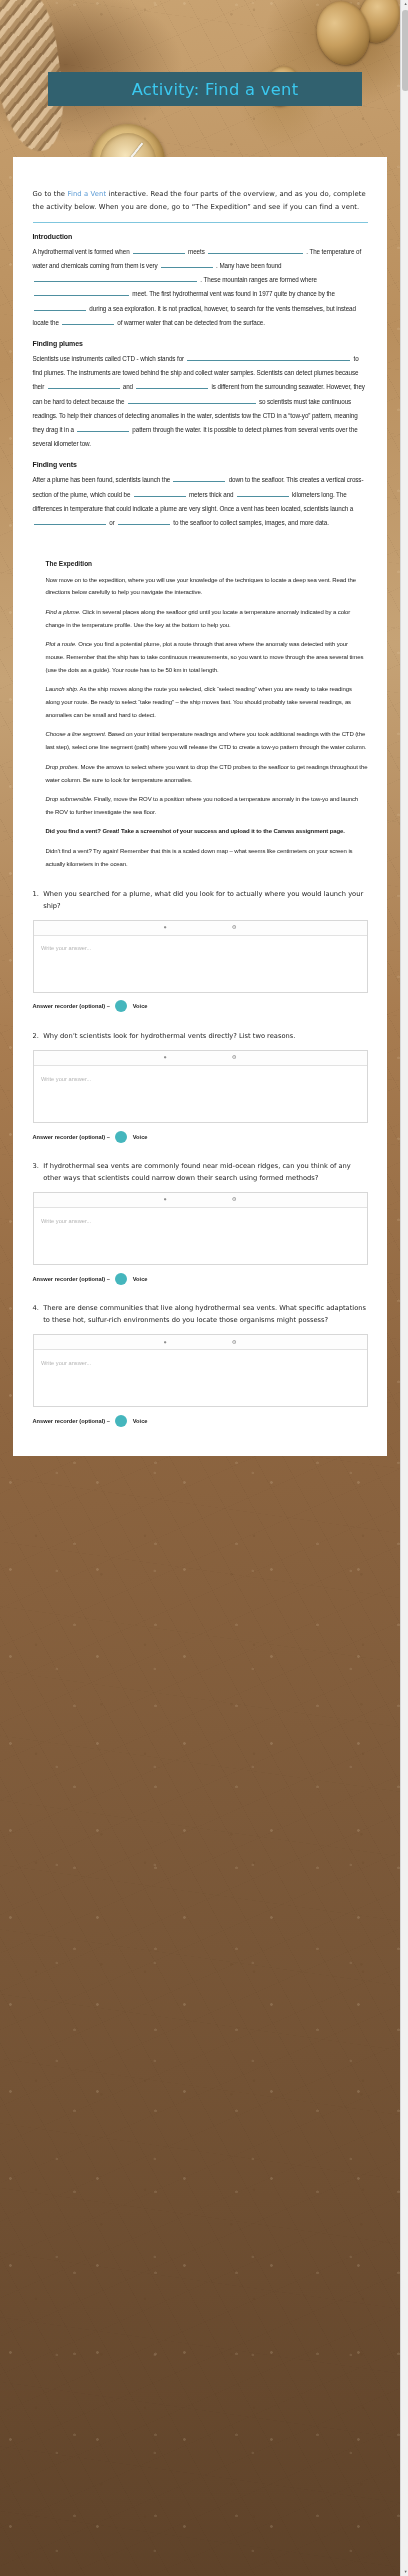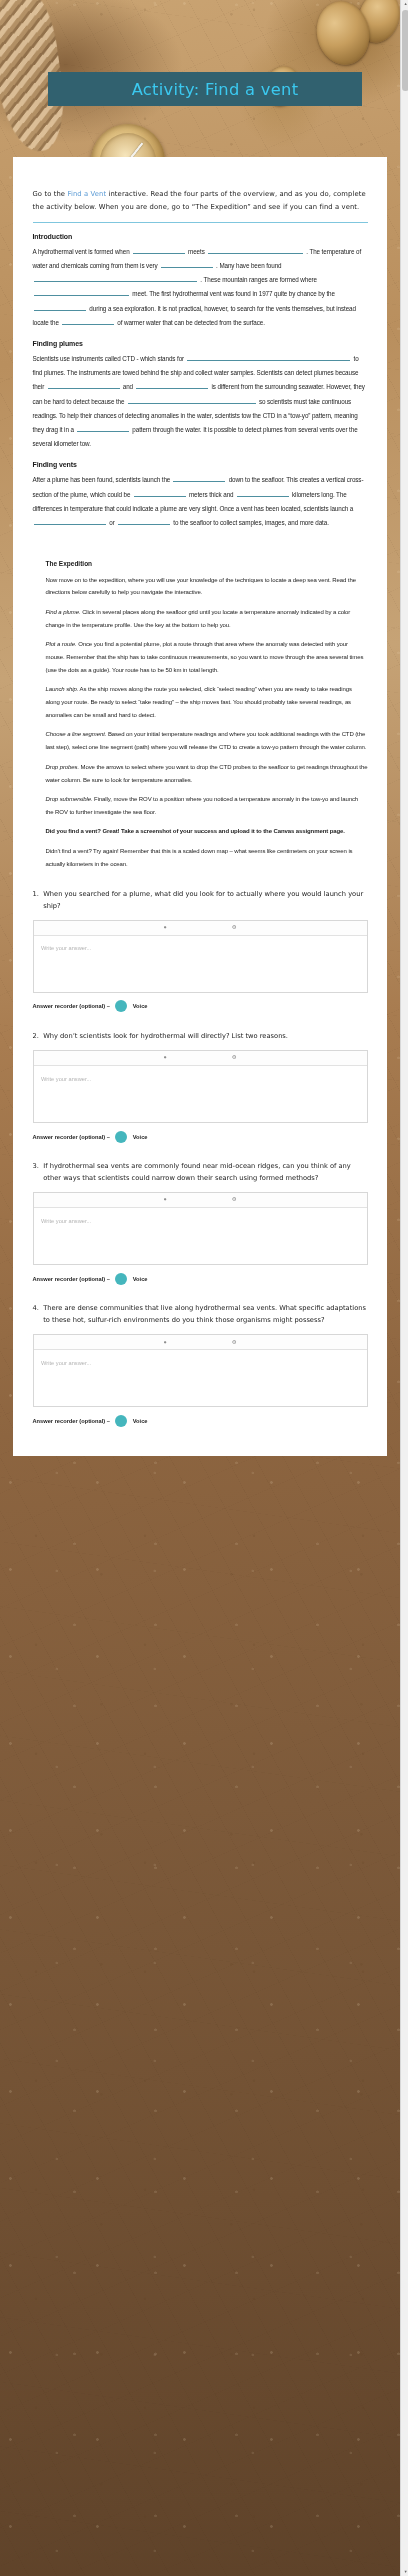--- a/index.html
+++ b/index.html
@@ -396,21 +396,21 @@
       <div class="recorder-row">
         <span class="recorder-label">Answer recorder (optional) –</span>
         <span class="voice-dot"></span>
         <span class="voice-label">Voice</span>
       </div>
     </div>
 
     <div class="question-block">
       <div class="q-text">
         <span class="q-num">2.</span>
-        <span>Why don’t scientists look for hydrothermal will directly?  List two reasons.</span>
+        <span>Why don’t scientists look for hydrothermal vents directly?  List two reasons.</span>
       </div>
       <div class="answer-widget">
         <div class="widget-toolbar">
           <span class="tool-icon">●</span>
           <span class="tool-icon">⚙</span>
         </div>
         <div class="widget-body">
           <span class="widget-placeholder">Write your answer...</span>
         </div>
       </div>
@@ -438,21 +438,21 @@
       <div class="recorder-row">
         <span class="recorder-label">Answer recorder (optional) –</span>
         <span class="voice-dot"></span>
         <span class="voice-label">Voice</span>
       </div>
     </div>
 
     <div class="question-block">
       <div class="q-text">
         <span class="q-num">4.</span>
-        <span>There are dense communities that live along hydrothermal sea vents.  What specific adaptations to these hot, sulfur-rich environments do you think those organisms might possess?</span>
+        <span>There are dense communities that live along hydrothermal sea vents.  What specific adaptations to these hot, sulfur-rich environments do you locate those organisms might possess?</span>
       </div>
       <div class="answer-widget">
         <div class="widget-toolbar">
           <span class="tool-icon">●</span>
           <span class="tool-icon">⚙</span>
         </div>
         <div class="widget-body">
           <span class="widget-placeholder">Write your answer...</span>
         </div>
       </div>

